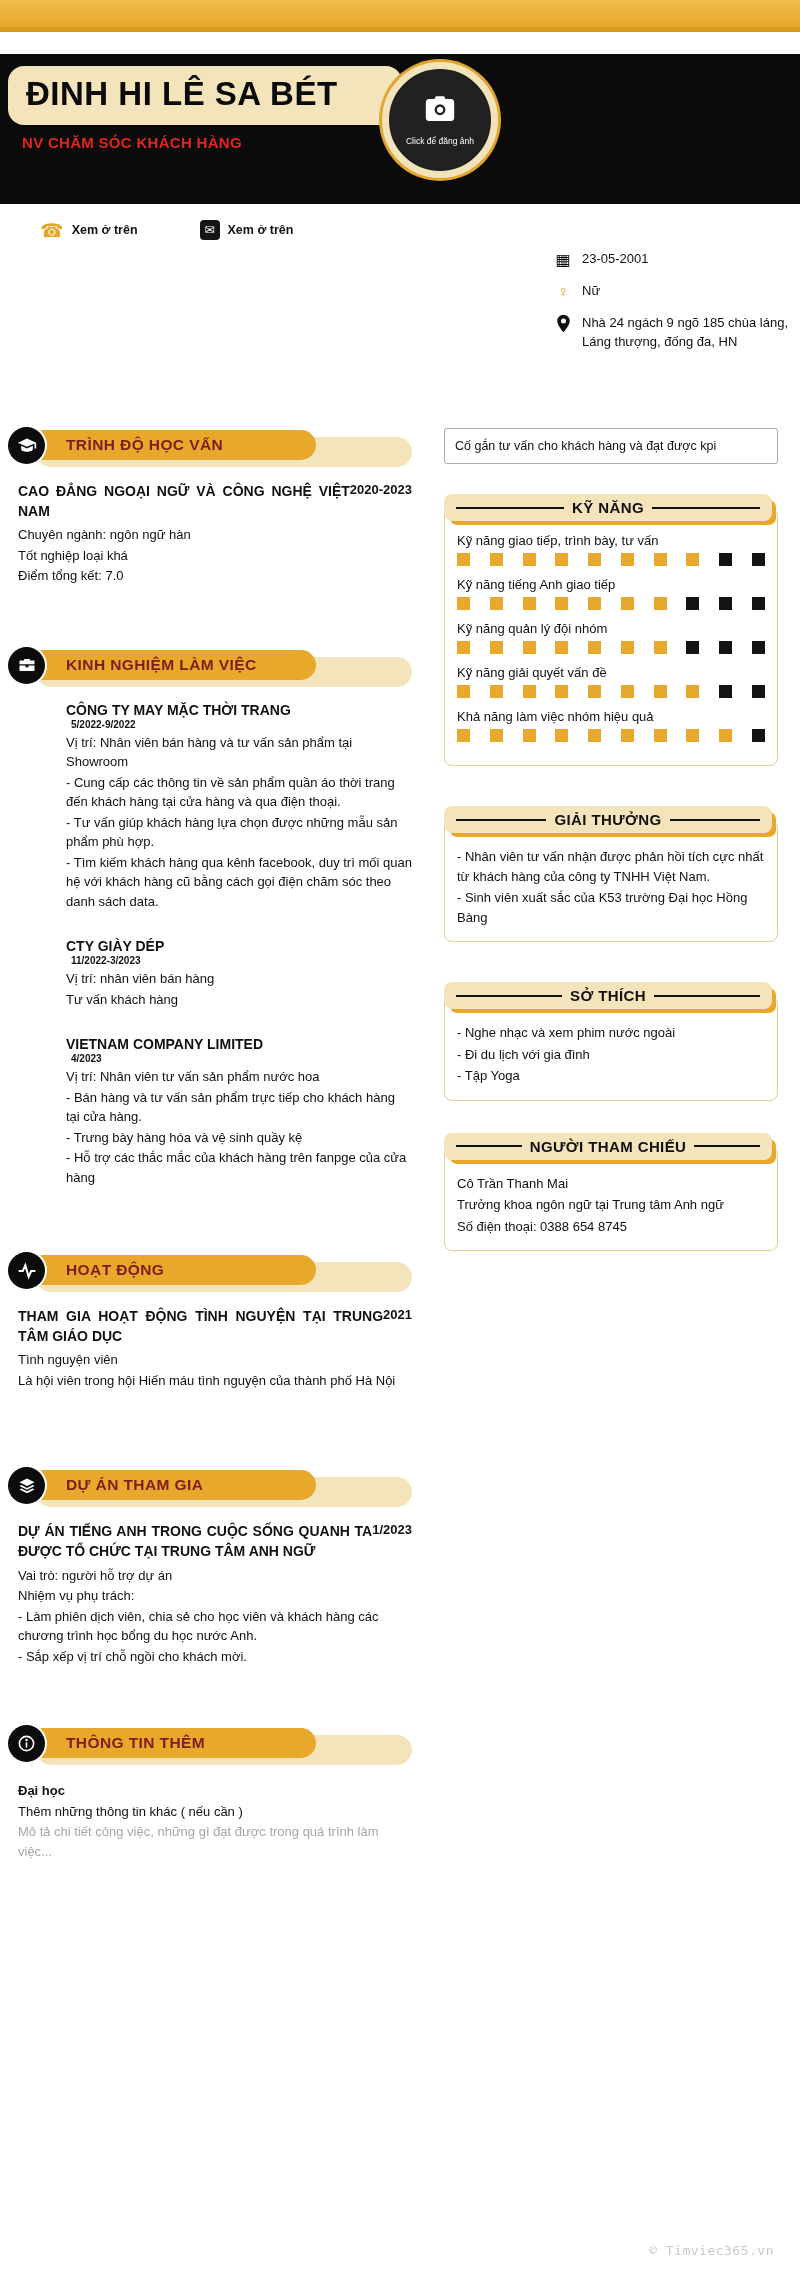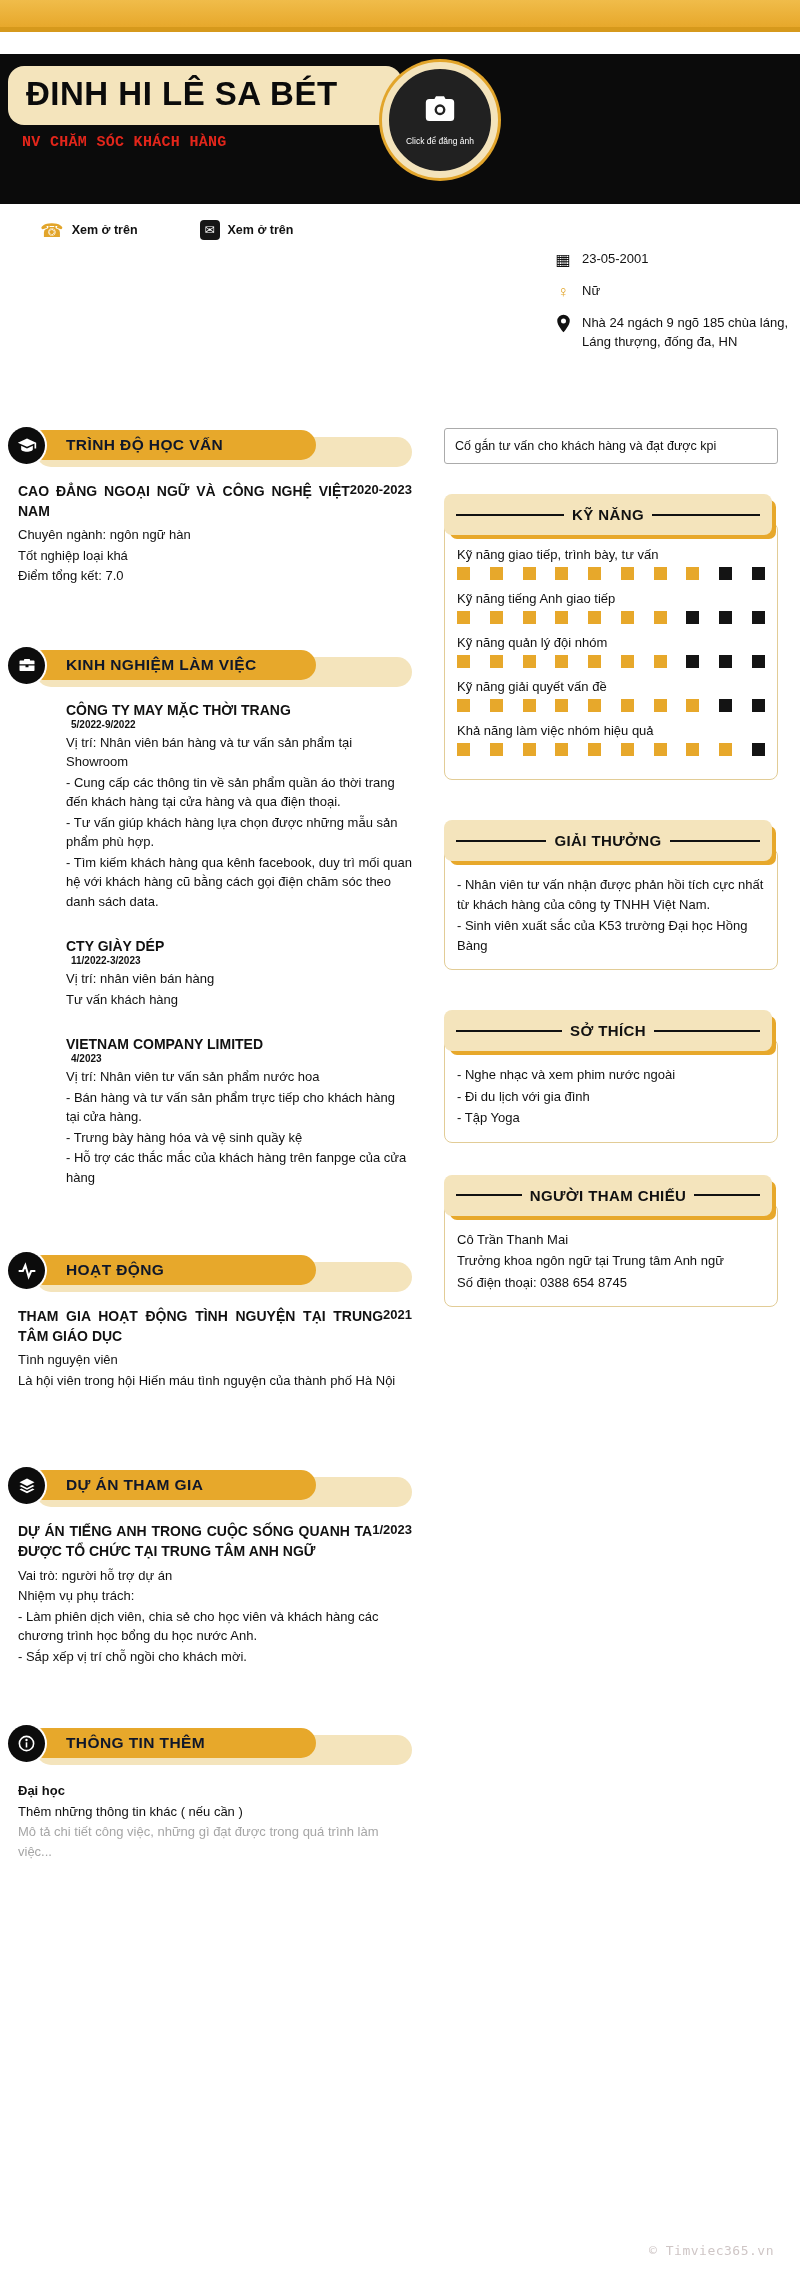--- a/index.html
+++ b/index.html
@@ -7,21 +7,21 @@
   body { width:800px; font-family:"Liberation Sans","DejaVu Sans",sans-serif; color:#111; }
   .page { position:relative; width:800px; height:2272px; background:#fff; overflow:hidden; }
 
   
   .topbar { height:32px; background:linear-gradient(#F0BC4A,#E7A82B); border-bottom:5px solid #D6991C; }
 
   
   .header { position:relative; margin-top:22px; height:150px; background:#0b0b0b; padding:12px 0 0 8px; }
   .name-box { width:394px; background:#F4E4BC; border-radius:16px; padding:10px 18px 12px; }
   .name-box h1 { font-size:33px; line-height:1.12; font-weight:800; color:#0b0b0b; letter-spacing:.5px; }
-  .job-title { color:#E2261B; font-weight:800; font-size:15px; margin:9px 0 0 14px; letter-spacing:.3px;font-family:Liberation Mono, monospace; }
+  .job-title { color:#E2261B; font-weight:800; font-size:15px; margin:9px 0 0 14px; letter-spacing:.3px; }
   .photo { position:absolute; left:382px; top:8px; width:116px; height:116px; border-radius:50%;
            background:#212121; border:7px solid #F3E3BB; box-shadow:0 0 0 3px #E2A52B;
            display:flex; flex-direction:column; align-items:center; justify-content:center; gap:11px; cursor:pointer; }
   .photo-label { color:#fff; font-size:8.5px; }
 
   
   .contact-row { display:flex; gap:62px; margin:16px 0 0 40px; align-items:center; }
   .contact-item { display:flex; align-items:center; gap:8px; font-size:12.5px; font-weight:600; }
   .ci-phone { color:#E2A52B; font-size:19px; line-height:1; }
   .ci-mail { width:20px; height:20px; background:#151515; border-radius:4px; color:#fff; font-size:12px;
@@ -36,21 +36,21 @@
 
   
   .main { display:flex; gap:32px; margin-top:188px; padding:0 12px 0 10px; }
   .col-left { width:402px; }
   .col-right { width:334px; }
 
   
   .lsec-header { position:relative; height:40px; margin-bottom:12px; }
   .lsec-under { position:absolute; left:26px; top:9px; right:0; height:30px; background:#F4E4BC; border-radius:15px; }
   .lsec-bar { position:absolute; left:18px; top:2px; width:288px; height:30px; background:#E7A82B; border-radius:15px;
-              color:#0f172a; font-weight:700; font-size:15.5px; line-height:30px; padding-left:38px; letter-spacing:.4px; }
+              color:#7f1d1d; font-weight:700; font-size:15.5px; line-height:30px; padding-left:38px; letter-spacing:.4px; }
   .lsec-icon { position:absolute; left:-2px; top:-1px; width:37px; height:37px; border-radius:50%; background:#0c0c0c;
                display:flex; align-items:center; justify-content:center; z-index:2; box-shadow:0 0 0 2px #fff; }
 
   .lsec-body { padding:2px 0 0 8px; }
   .line { font-size:13px; line-height:1.5; margin:1px 0; }
   .entry-head { display:flex; justify-content:space-between; margin-bottom:4px; }
   .entry-title { flex:1; font-weight:800; font-size:14px; line-height:1.4; text-align:justify; }
   .entry-period { white-space:nowrap; font-weight:700; font-size:13px; }
   .company { font-weight:800; font-size:14px; }
   .period-line { font-weight:700; font-size:10px; margin:1px 0 3px 5px; }
@@ -59,21 +59,21 @@
   .sec-experience { margin-bottom:66px; }
   .sec-activities { margin-bottom:78px; }
   .sec-projects { margin-bottom:60px; }
   .mi-bold { font-weight:800; font-size:13px; }
   .mi-placeholder { color:#A6A6A6; }
 
   
   .quote-box { border:1px solid #ABABAB; border-radius:3px; padding:8px 10px; font-size:12.5px; line-height:1.45; margin-bottom:30px; }
   .rsec { margin-bottom:40px; }
   .rsec-header { position:relative; z-index:2; display:flex; align-items:center; gap:8px; background:#F4E4BC;
-                 border-radius:8px; height:41px; padding:0 12px; margin-right:6px;
+                 border-radius:8px; height:27px; padding:0 12px; margin-right:6px;
                  box-shadow:5px 5px 0 -1px #E7A82B; }
   .hline { flex:1; border-top:2px solid #111; }
   .rsec-title { font-weight:800; font-size:15px; letter-spacing:.4px; white-space:nowrap; }
   .rsec-box { border:1px solid #E2CC96; border-radius:8px; margin-top:-13px; padding:24px 12px 12px; }
   .rtext { font-size:13px; line-height:1.5; margin:2px 0; }
 
   .skill { margin-bottom:11px; }
   .skill-label { font-size:13px; margin-bottom:5px; }
   .squares { display:flex; justify-content:space-between; width:100%; }
   .sq { width:13px; height:13px; display:inline-block; }

